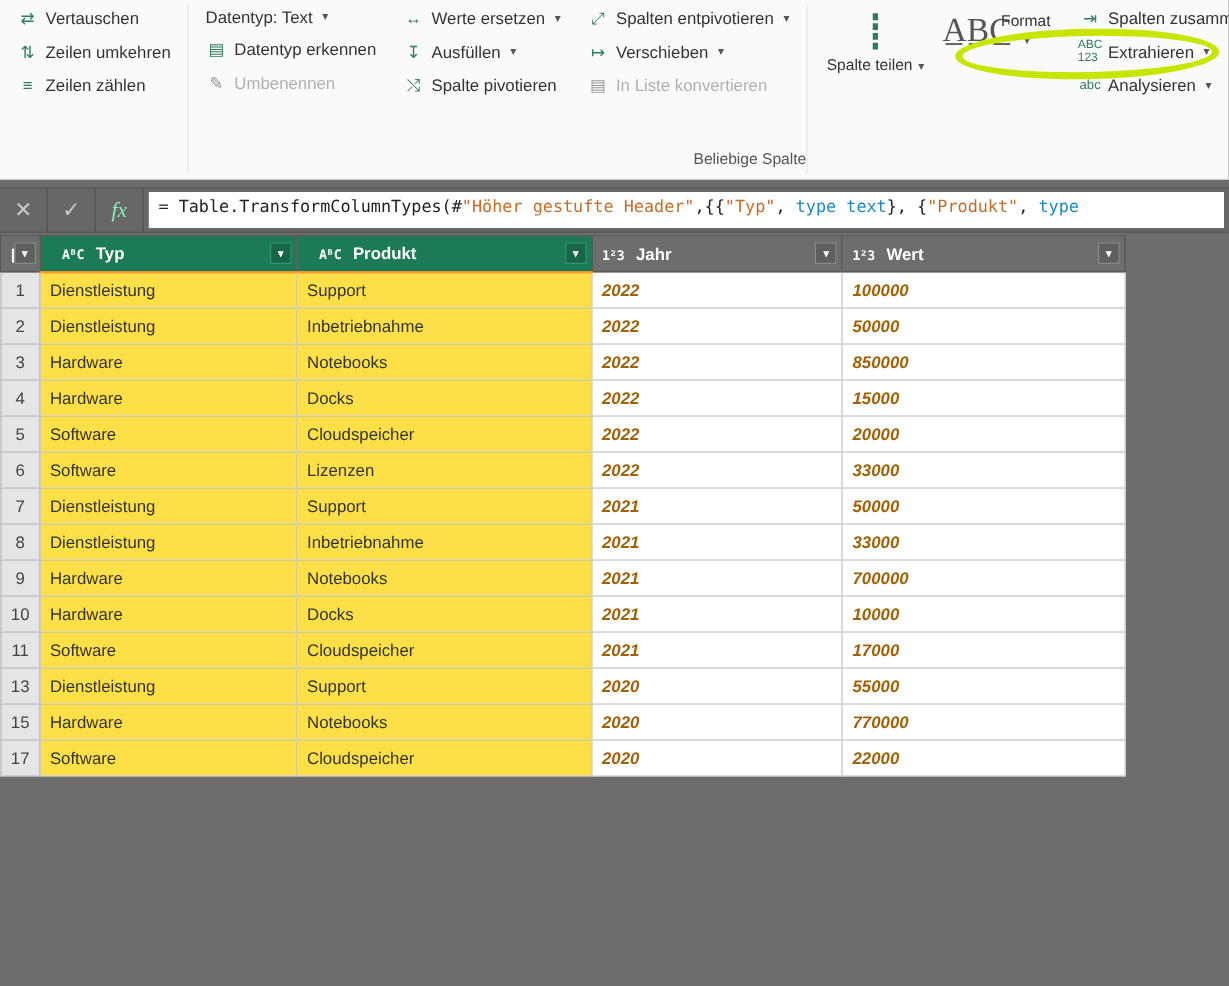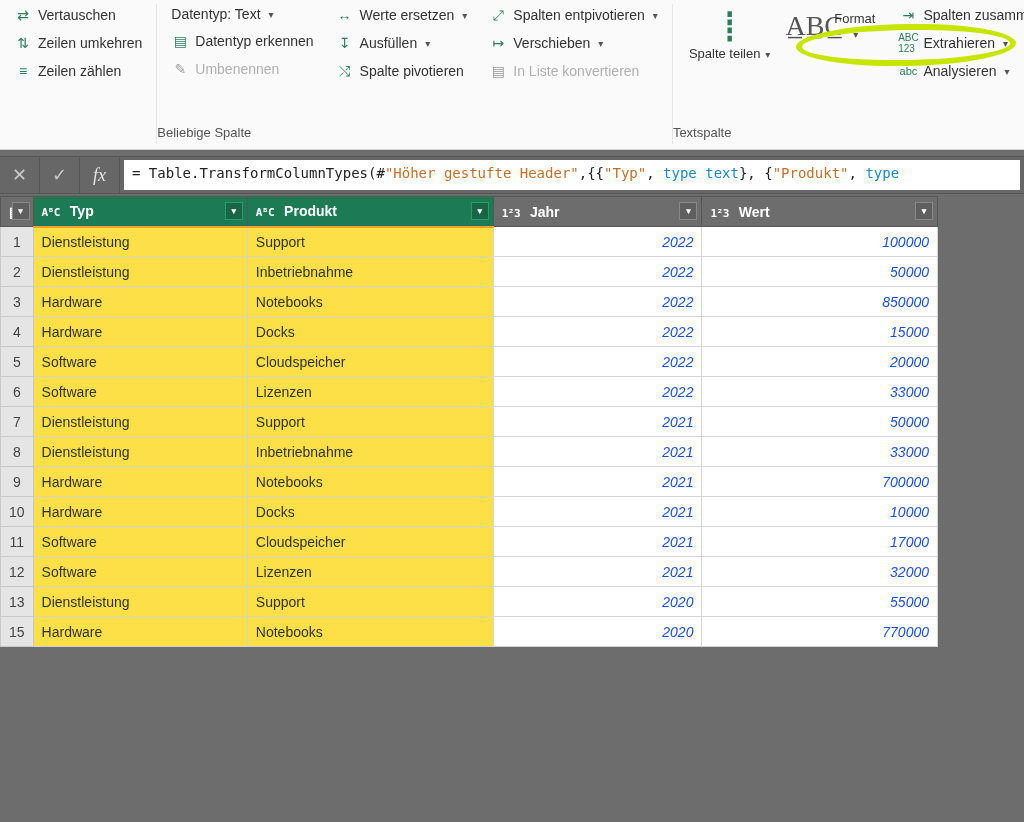--- a/index.html
+++ b/index.html
@@ -27,21 +27,21 @@
     align-items:center;
     border-right:1px solid #e5e5e5;
     height:140px;
     padding:0 10px;
     position:relative;
   }
   .rgroup .glabel {
     position:absolute;
     bottom:4px;
     left:0; right:0;
-    text-align:left;
+    text-align:right;
     font-size:13px;
     color:#555;
   }
   .rgroup .rows {
     display:flex;
     flex-direction:row;
     gap:14px;
     align-items:flex-start;
     height:110px;
   }
@@ -78,21 +78,21 @@
   .fbar {
     height:38px;
     background:#676767;
     display:flex;
     align-items:center;
     border-top:1px solid #555;
     border-bottom:1px solid #555;
     margin-top:6px;
   }
   .fbtn { width:40px; height:38px; display:flex; align-items:center; justify-content:center; color:#c8c8c8; font-size:18px; border-right:1px solid #555;}
-  .fbtn.fx { font-style:italic; font-family:"Times New Roman",serif; font-size:18px; color:#e5e5e5;}
+  .fbtn.fx { font-style:italic; font-family:"Times New Roman",serif; font-size:18px; color:#86efac;}
   .fval {
     flex:1;
     height:30px;
     margin:0 4px;
     background:#fff;
     color:#222;
     font-family:Consolas,monospace;
     font-size:14px;
     padding:5px 8px;
     overflow:hidden;
@@ -134,31 +134,31 @@
   .grid td.rowhdr {
     background:#e5e5e5;
     color:#444;
     text-align:center;
     width:26px;
     border:1px solid #c9c9c9;
   }
   .grid td.selcell {
     background:#fde047;
   }
-  .grid td.num { text-align:right; font-style:italic; color:#1d4ed8;}
+  .grid td.num { font-style:italic; color:#a16207;font-weight:bold;}
   .typeicon {
     display:inline-block;
     font-size:11px;
     font-family:Consolas,monospace;
     background:transparent;
     color:#fff;
     margin-right:6px;
     letter-spacing:-0.5px;
   }
-  .typeicon.sel { color:#fff; }
+  .typeicon.sel { color:#fff;margin-left:10px; }
   .filterbtn {
     position:absolute;
     right:4px; top:5px;
     width:18px; height:18px;
     background:#5f5f5f;
     border:1px solid #888;
     display:flex; align-items:center; justify-content:center;
     font-size:9px;
     color:#fff;
   }
@@ -400,35 +400,35 @@
           <td class="num">10000</td>
         </tr>
         <tr>
           <td class="rowhdr">11</td>
           <td class="selcell">Software</td>
           <td class="selcell">Cloudspeicher</td>
           <td class="num">2021</td>
           <td class="num">17000</td>
         </tr>
         <tr>
-          <td class="rowhdr">12</td>
-          <td class="selcell">Software</td>
-          <td class="selcell">Lizenzen</td>
-          <td class="num">2021</td>
-          <td class="num">32000</td>
-        </tr>
-        <tr>
           <td class="rowhdr">13</td>
           <td class="selcell">Dienstleistung</td>
           <td class="selcell">Support</td>
           <td class="num">2020</td>
           <td class="num">55000</td>
         </tr>
         <tr>
           <td class="rowhdr">15</td>
           <td class="selcell">Hardware</td>
           <td class="selcell">Notebooks</td>
           <td class="num">2020</td>
           <td class="num">770000</td>
         </tr>
+        <tr>
+          <td class="rowhdr">17</td>
+          <td class="selcell">Software</td>
+          <td class="selcell">Cloudspeicher</td>
+          <td class="num">2020</td>
+          <td class="num">22000</td>
+        </tr>
       </tbody>
 </table>
 </div>
 
 </body></html>

